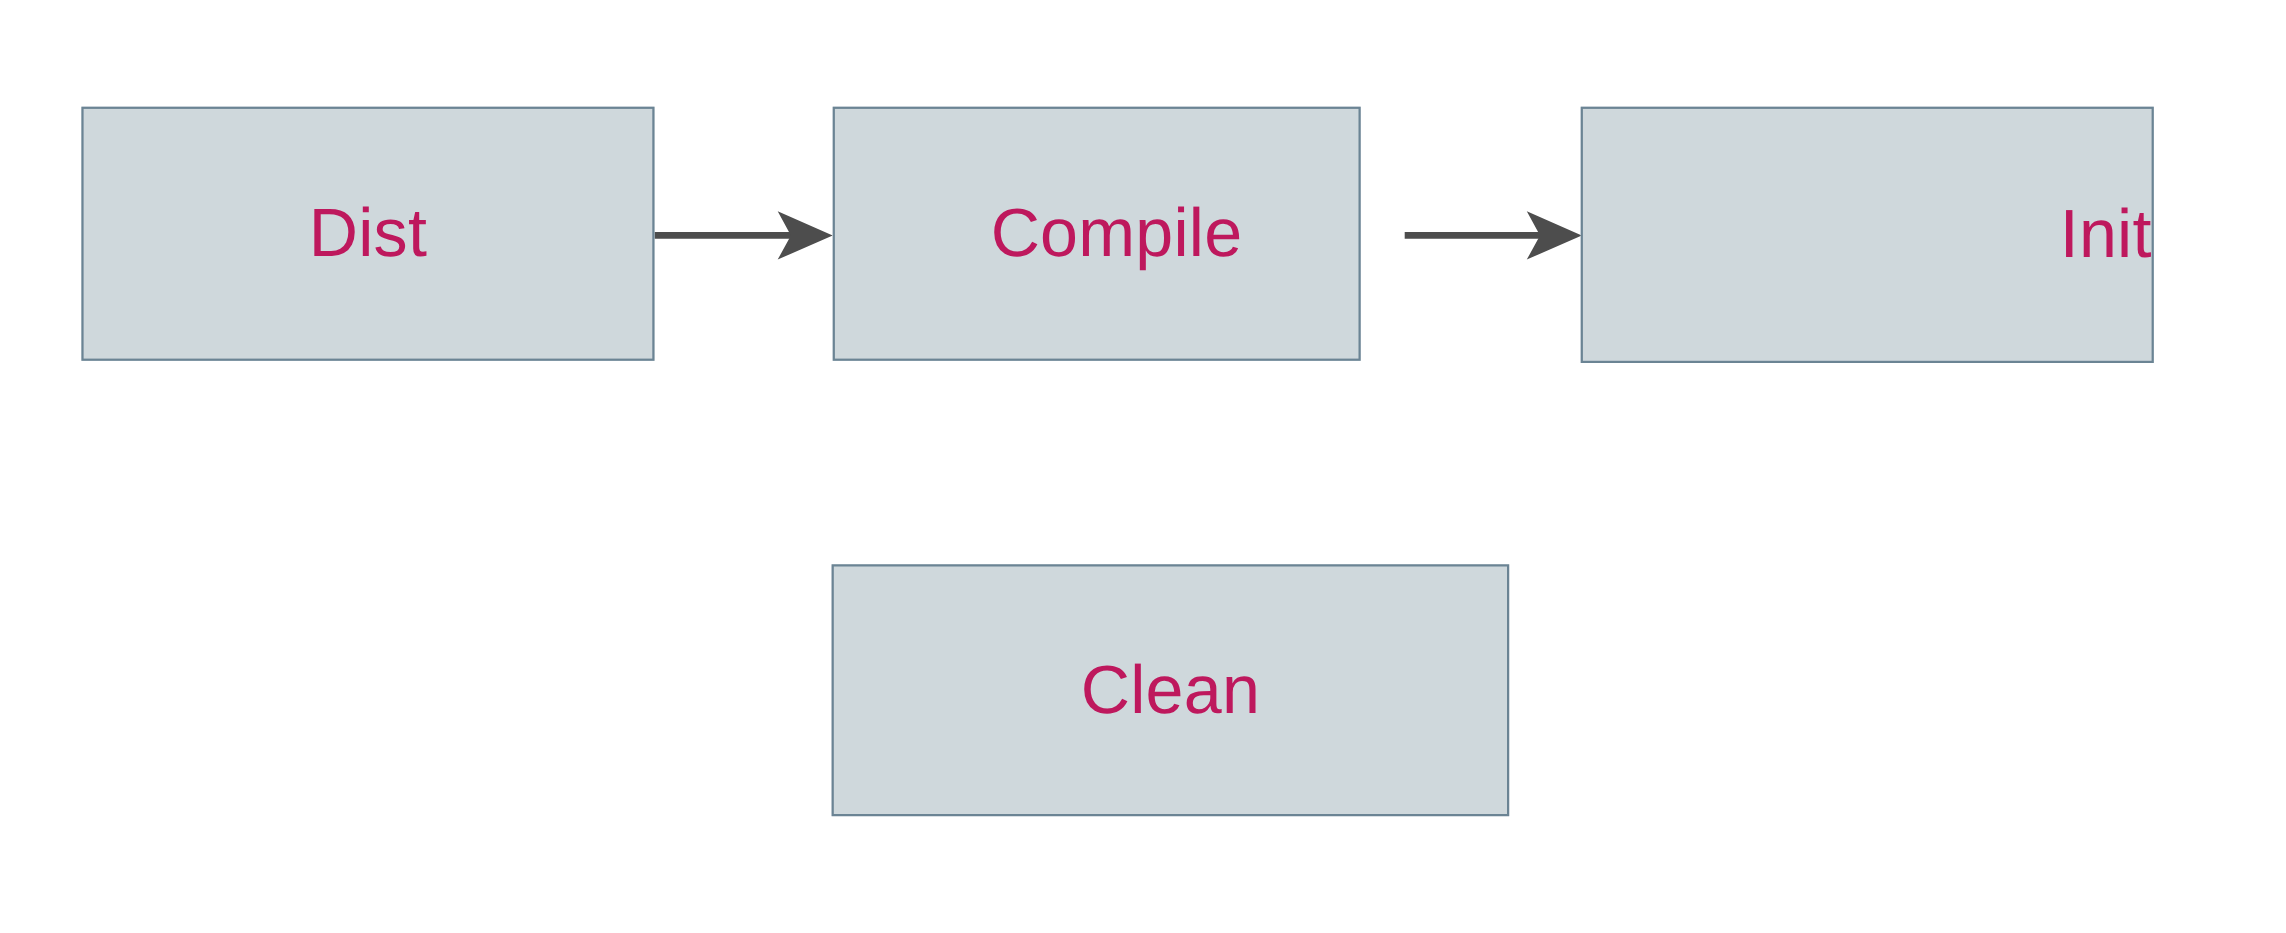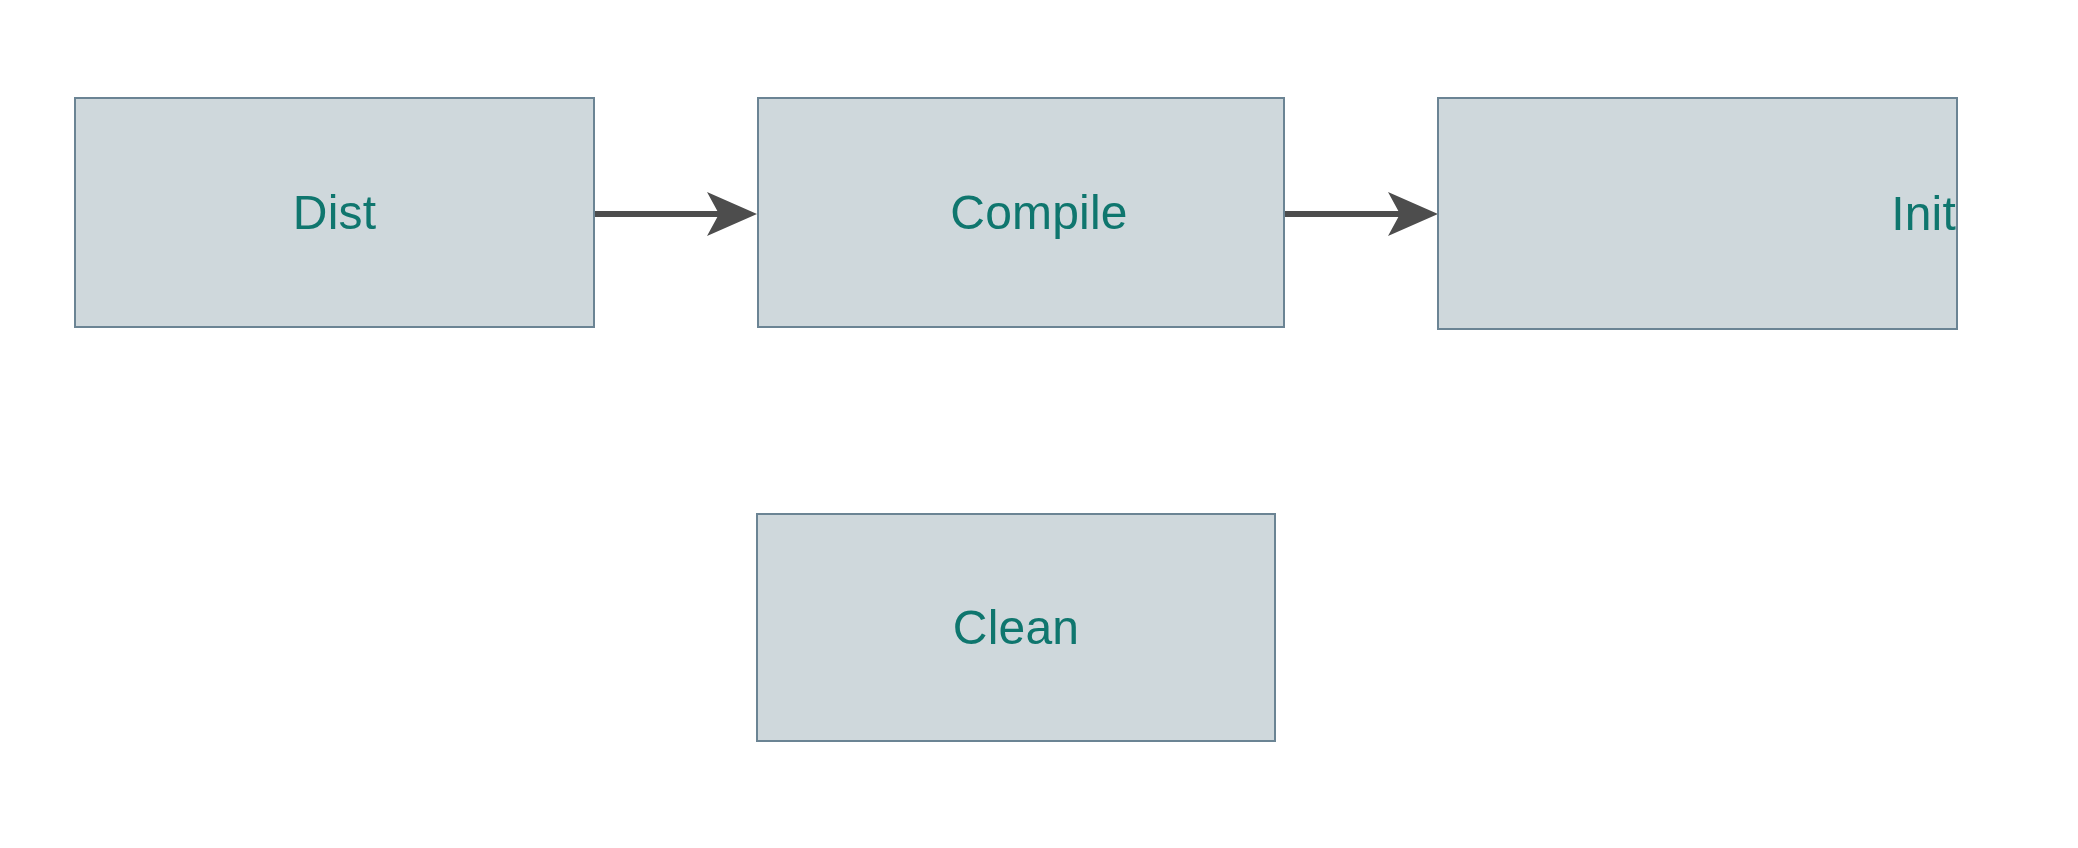--- a/index.html
+++ b/index.html
@@ -22,32 +22,32 @@
     position: absolute;
     box-sizing: border-box;
     background: #cfd8dc;
     border: 2px solid #6b8494;
     display: flex;
     align-items: center;
     justify-content: center;
   }
   .node-label {
     font-family: "Liberation Sans", sans-serif;
-    font-size: 48px;
+    font-size: 62px;
     font-weight: 400;
     line-height: 1;
-    color: #0f766e;
+    color: #be185d;
     letter-spacing: 0.2px;
     white-space: nowrap;
     user-select: none;
   }
   #node-dist   { left: 74px;   top: 97px;  width: 521px; height: 231px; }
-  #node-compile{ left: 757px;  top: 97px;  width: 528px; height: 231px; padding-left: 36px; }
+  #node-compile{ left: 757px;  top: 97px;  width: 480px; height: 231px; padding-left: 36px; }
   #node-init   { left: 1437px; top: 97px;  width: 521px; height: 233px; justify-content: flex-end; }
-  #node-clean  { left: 756px;  top: 513px; width: 520px; height: 229px; justify-content: center; }
+  #node-clean  { left: 756px;  top: 513px; width: 616px; height: 229px; justify-content: center; }
 
   .edge-layer {
     position: absolute;
     left: 0;
     top: 0;
     width: 2078px;
     height: 848px;
     pointer-events: none;
   }
   .edge-line {

